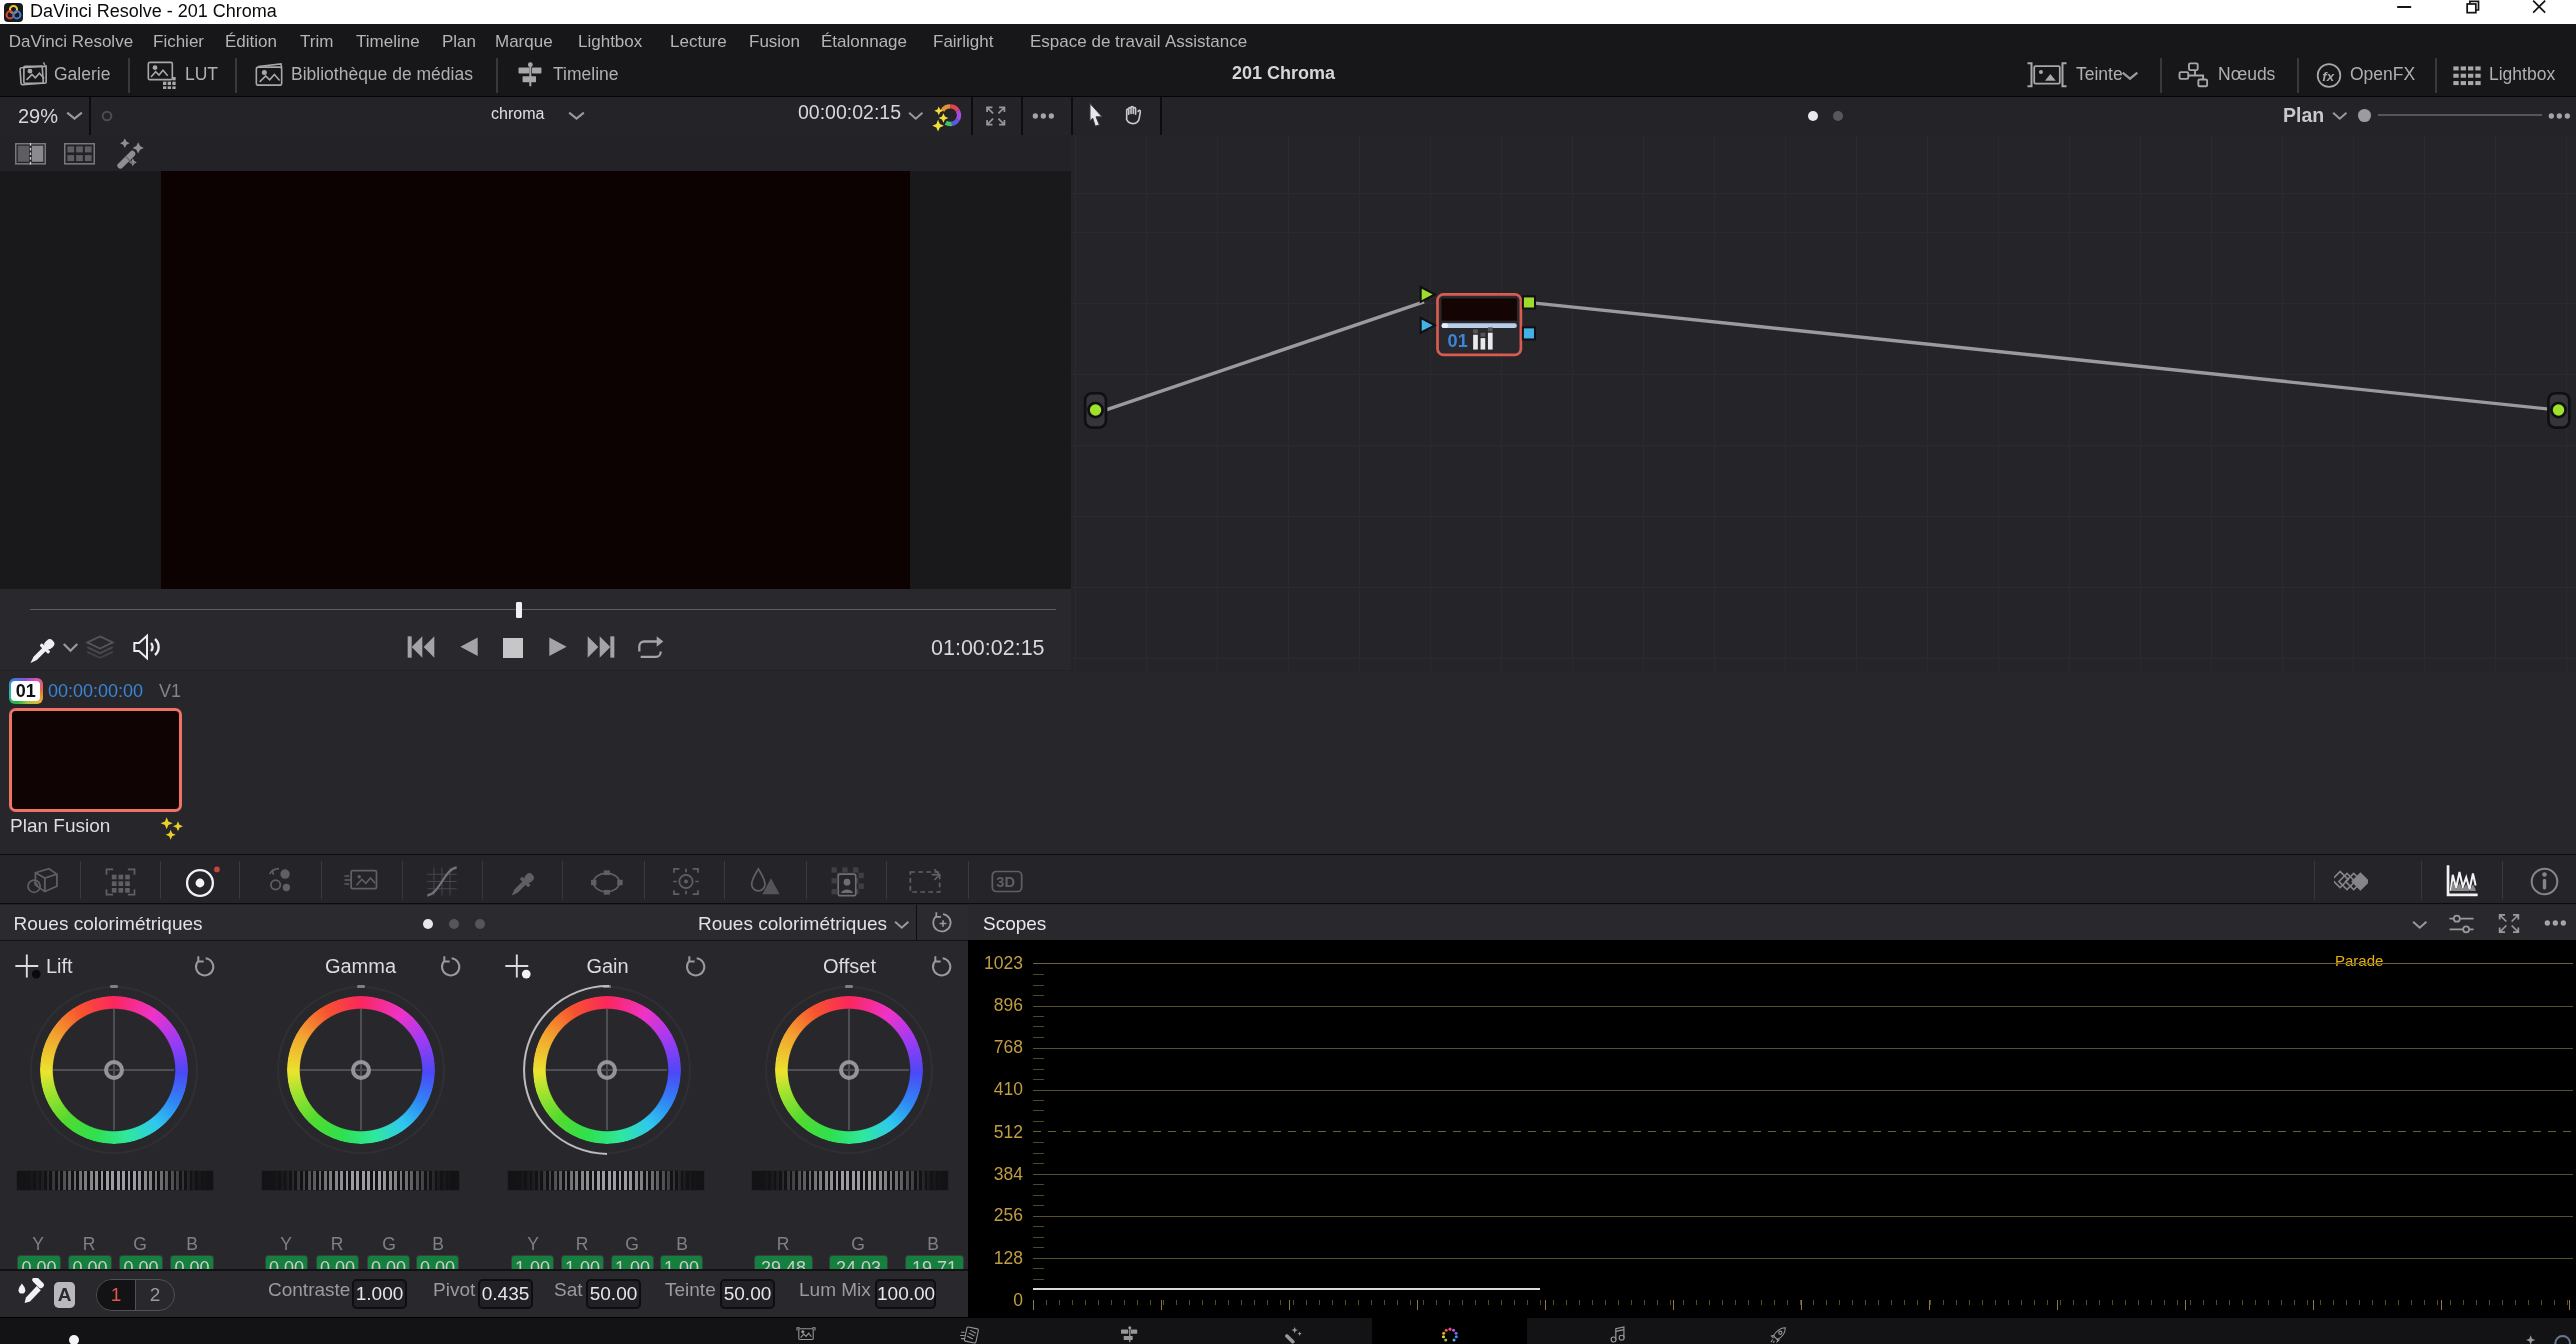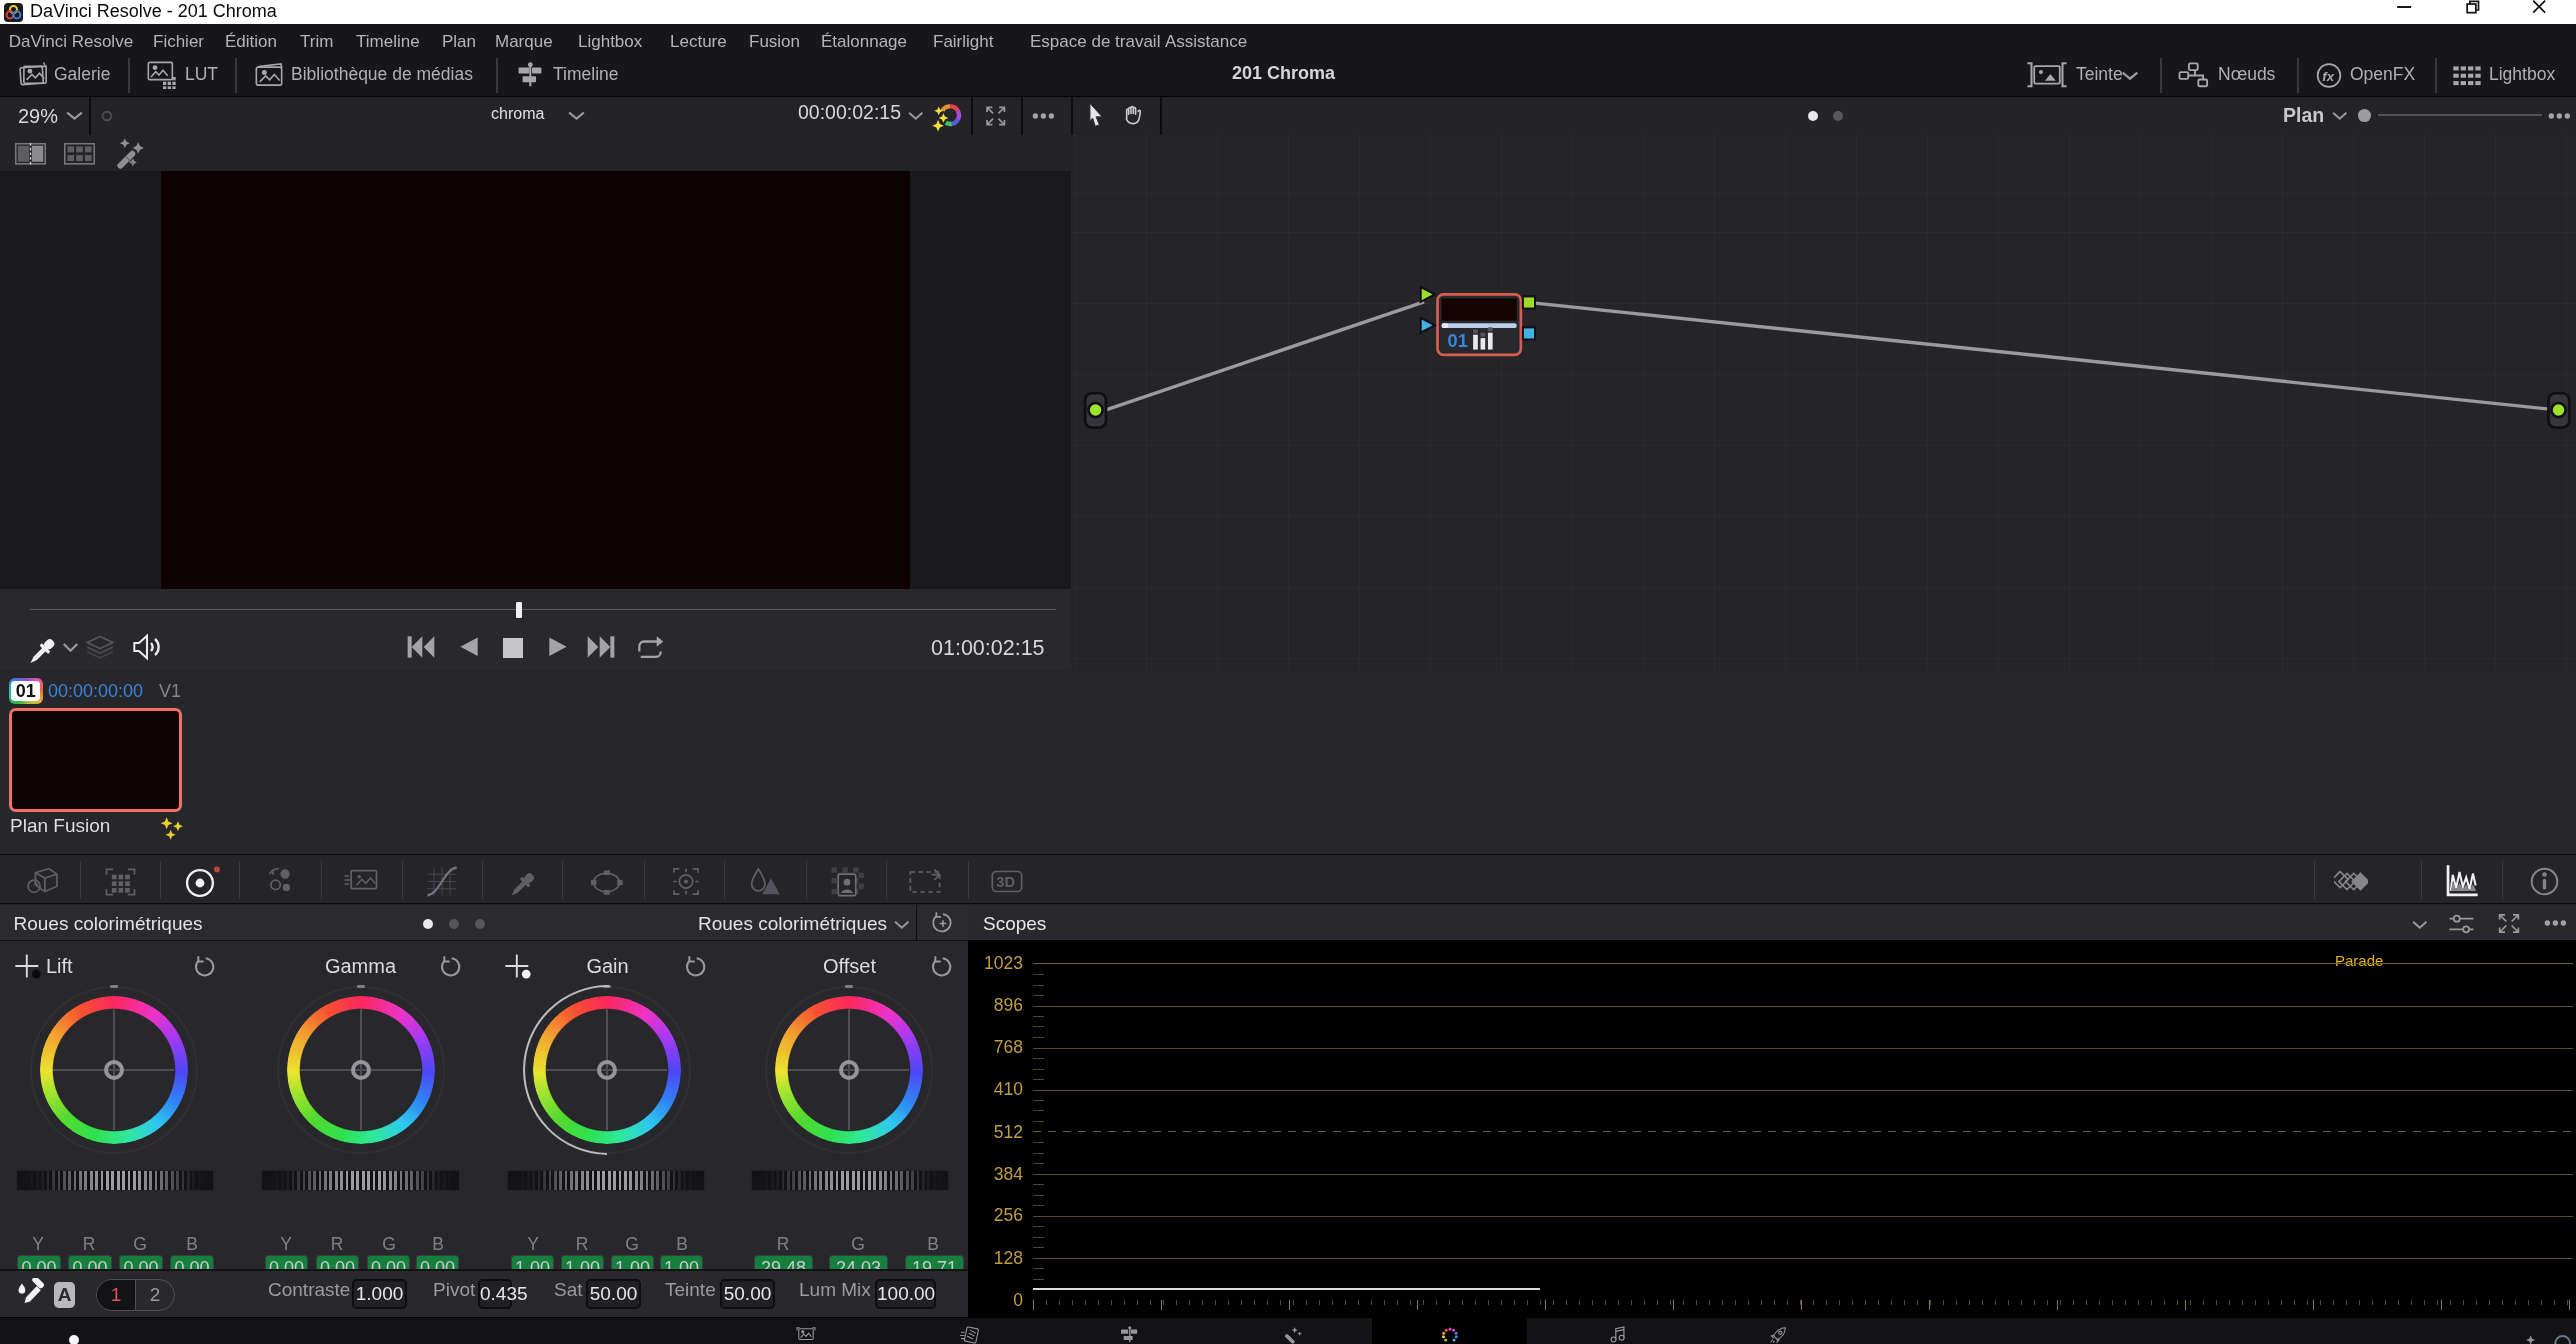--- a/index.html
+++ b/index.html
@@ -682,21 +682,21 @@
 </svg>
 <div class="abs" style="left:54px;top:1282px;width:21px;height:25.6px;background:#b9b9bd;border-radius:4.7px;color:#2a2a2e;font-size:19px;font-weight:bold;text-align:center;line-height:25.6px">A</div>
 <div class="abs" style="left:96px;top:1279px;width:79px;height:32px;border:1.3px solid #4f4f56;border-radius:16px;overflow:hidden">
   <div style="position:absolute;left:0;top:0;width:38px;height:100%;background:#131316;color:#e0584a;font-size:19px;text-align:center;line-height:30px">1</div>
   <div style="position:absolute;left:38px;top:0;width:1.3px;height:100%;background:#4f4f56"></div>
   <div style="position:absolute;left:39px;top:0;width:38px;height:100%;color:#9a9a9e;font-size:19px;text-align:center;line-height:30px">2</div>
 </div>
 <div class="flabel" style="left:268px">Contraste</div>
 <div class="fbox" style="left:352px;width:55px">1.000</div>
 <div class="flabel" style="left:433px">Pivot</div>
-<div class="fbox" style="left:478px;width:34px">0.435</div>
+<div class="fbox" style="left:478px;width:55px">0.435</div>
 <div class="flabel" style="left:554px">Sat</div>
 <div class="fbox" style="left:586px;width:55px">50.00</div>
 <div class="flabel" style="left:665px">Teinte</div>
 <div class="fbox" style="left:720px;width:55px">50.00</div>
 <div class="flabel" style="left:799px">Lum Mix</div>
 <div class="fbox" style="left:875px;width:61px">100.00</div>
 
 <div class="abs" id="scopes"></div>
 <div class="abs" id="scopehdr"></div>
 <div class="abs" style="left:983px;top:913px;font-size:19px;color:#e9e9eb">Scopes</div>

